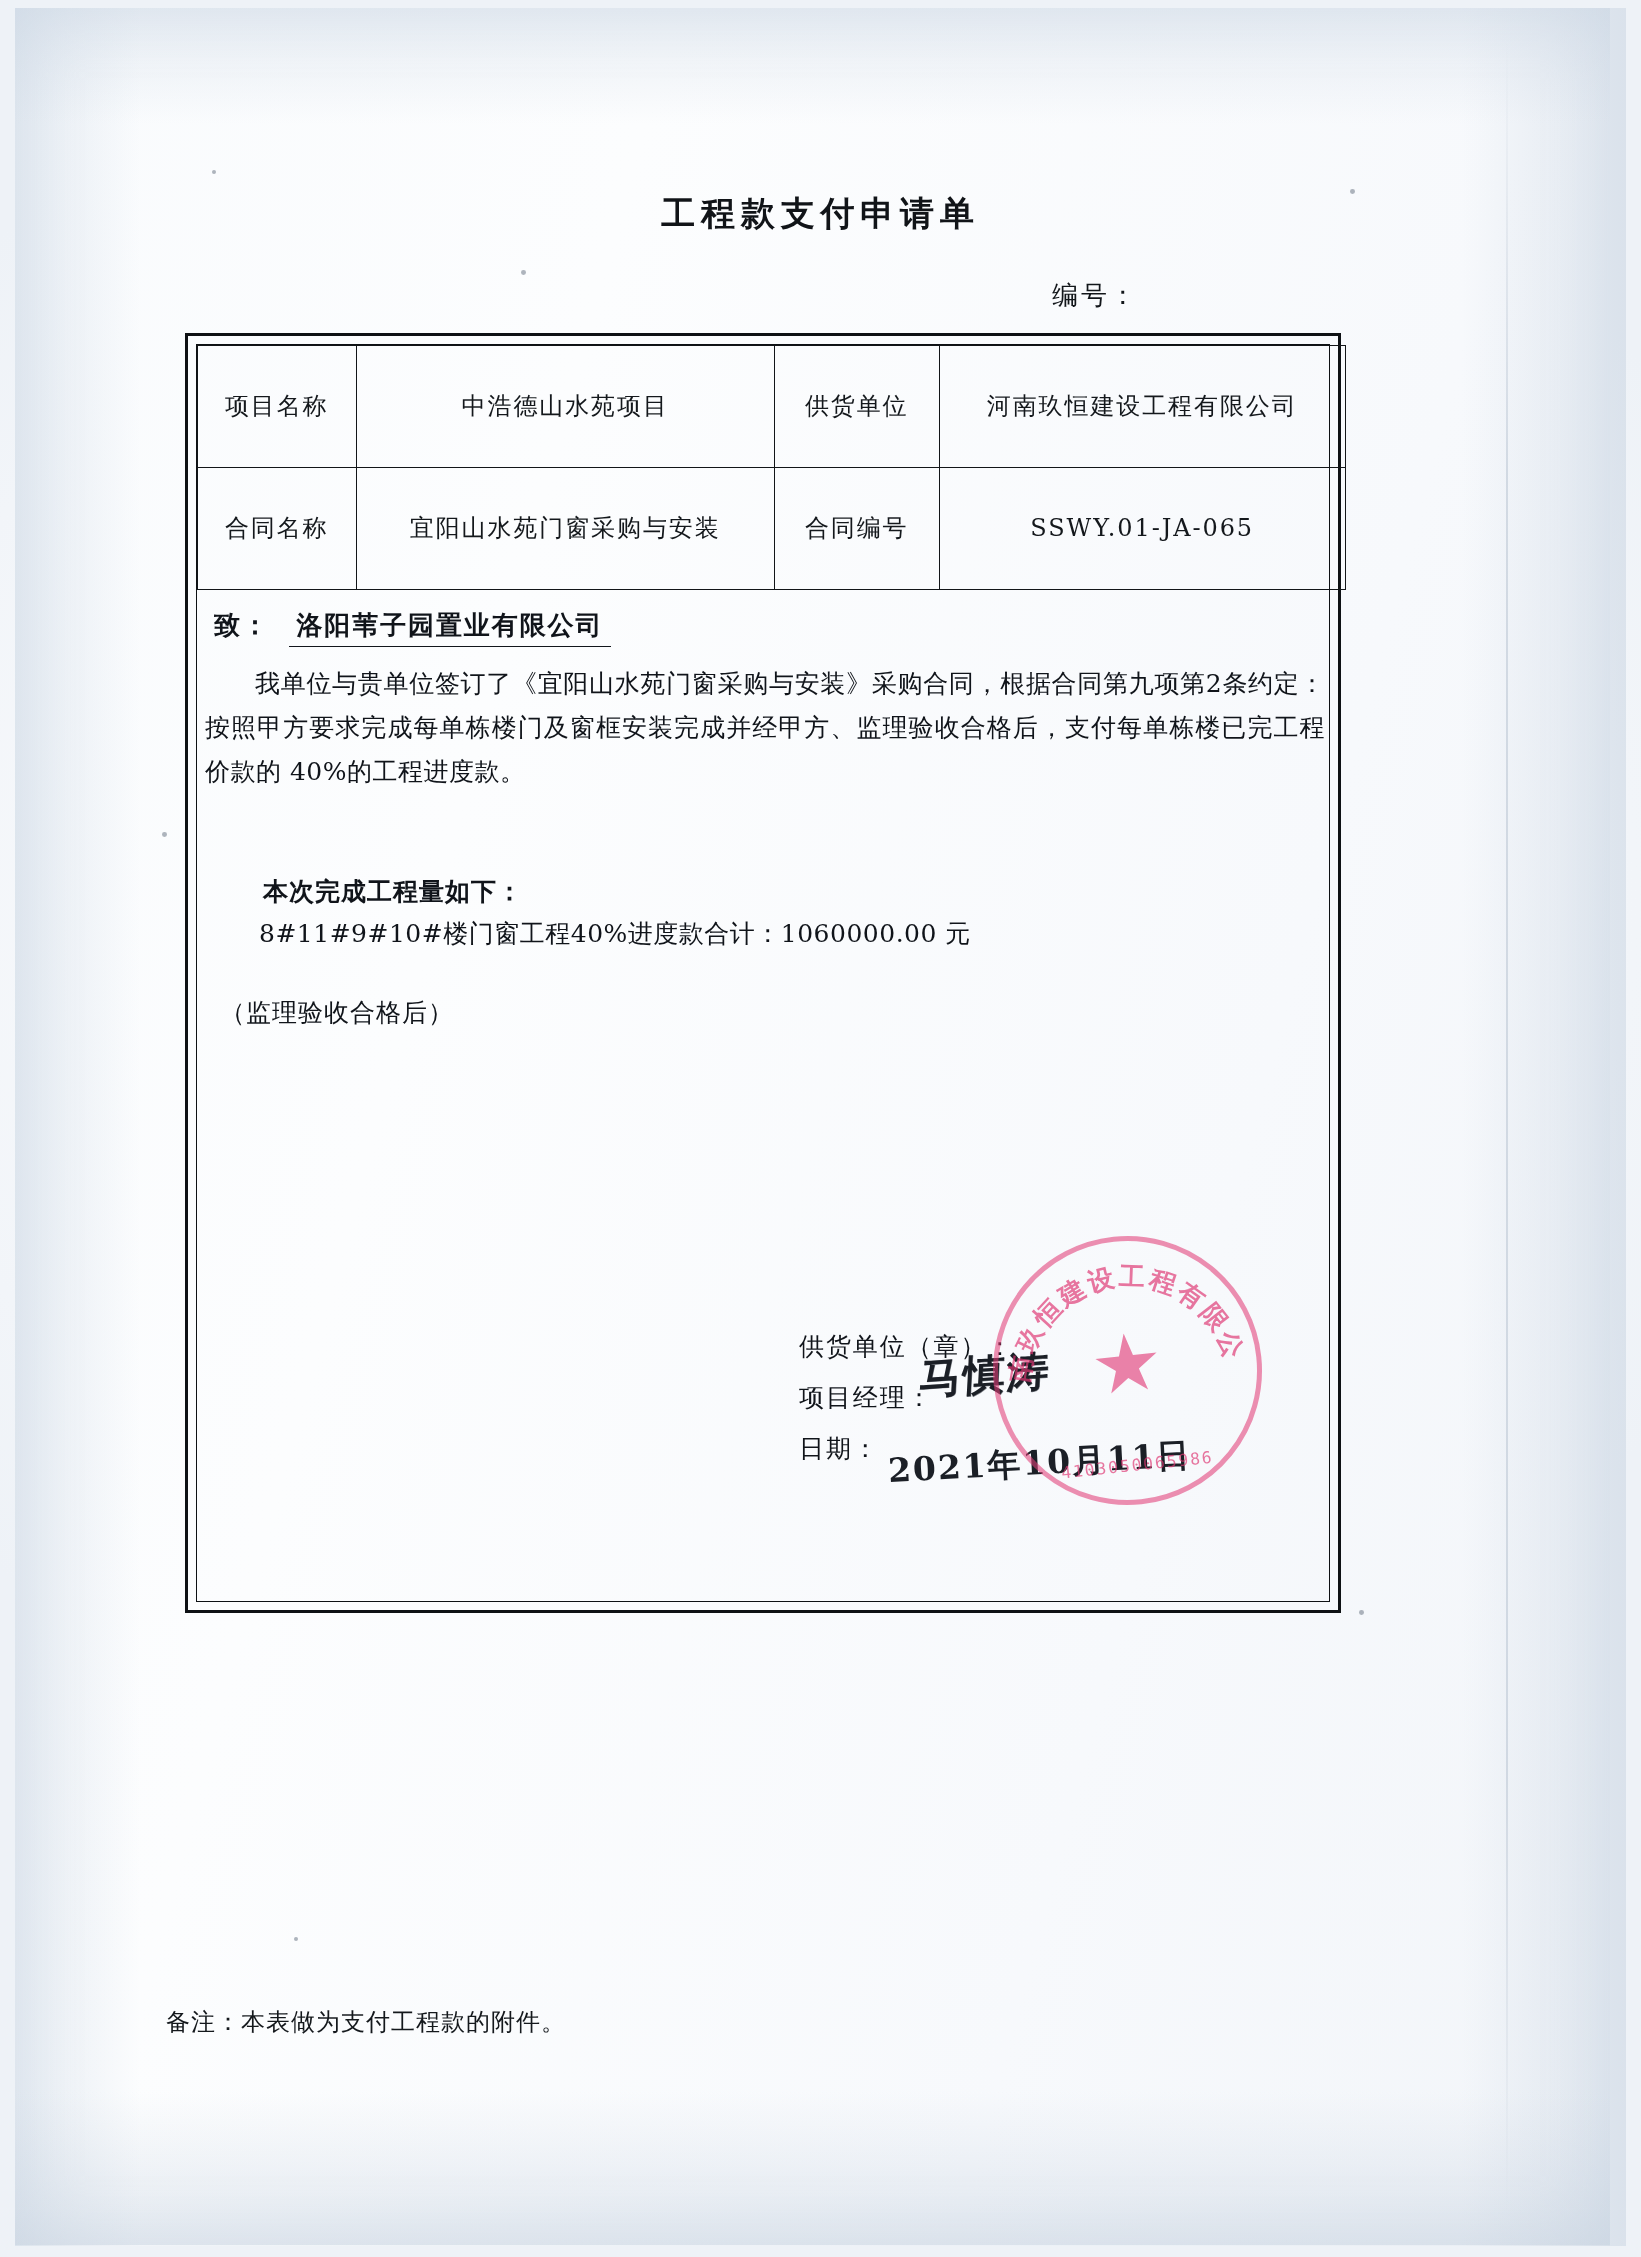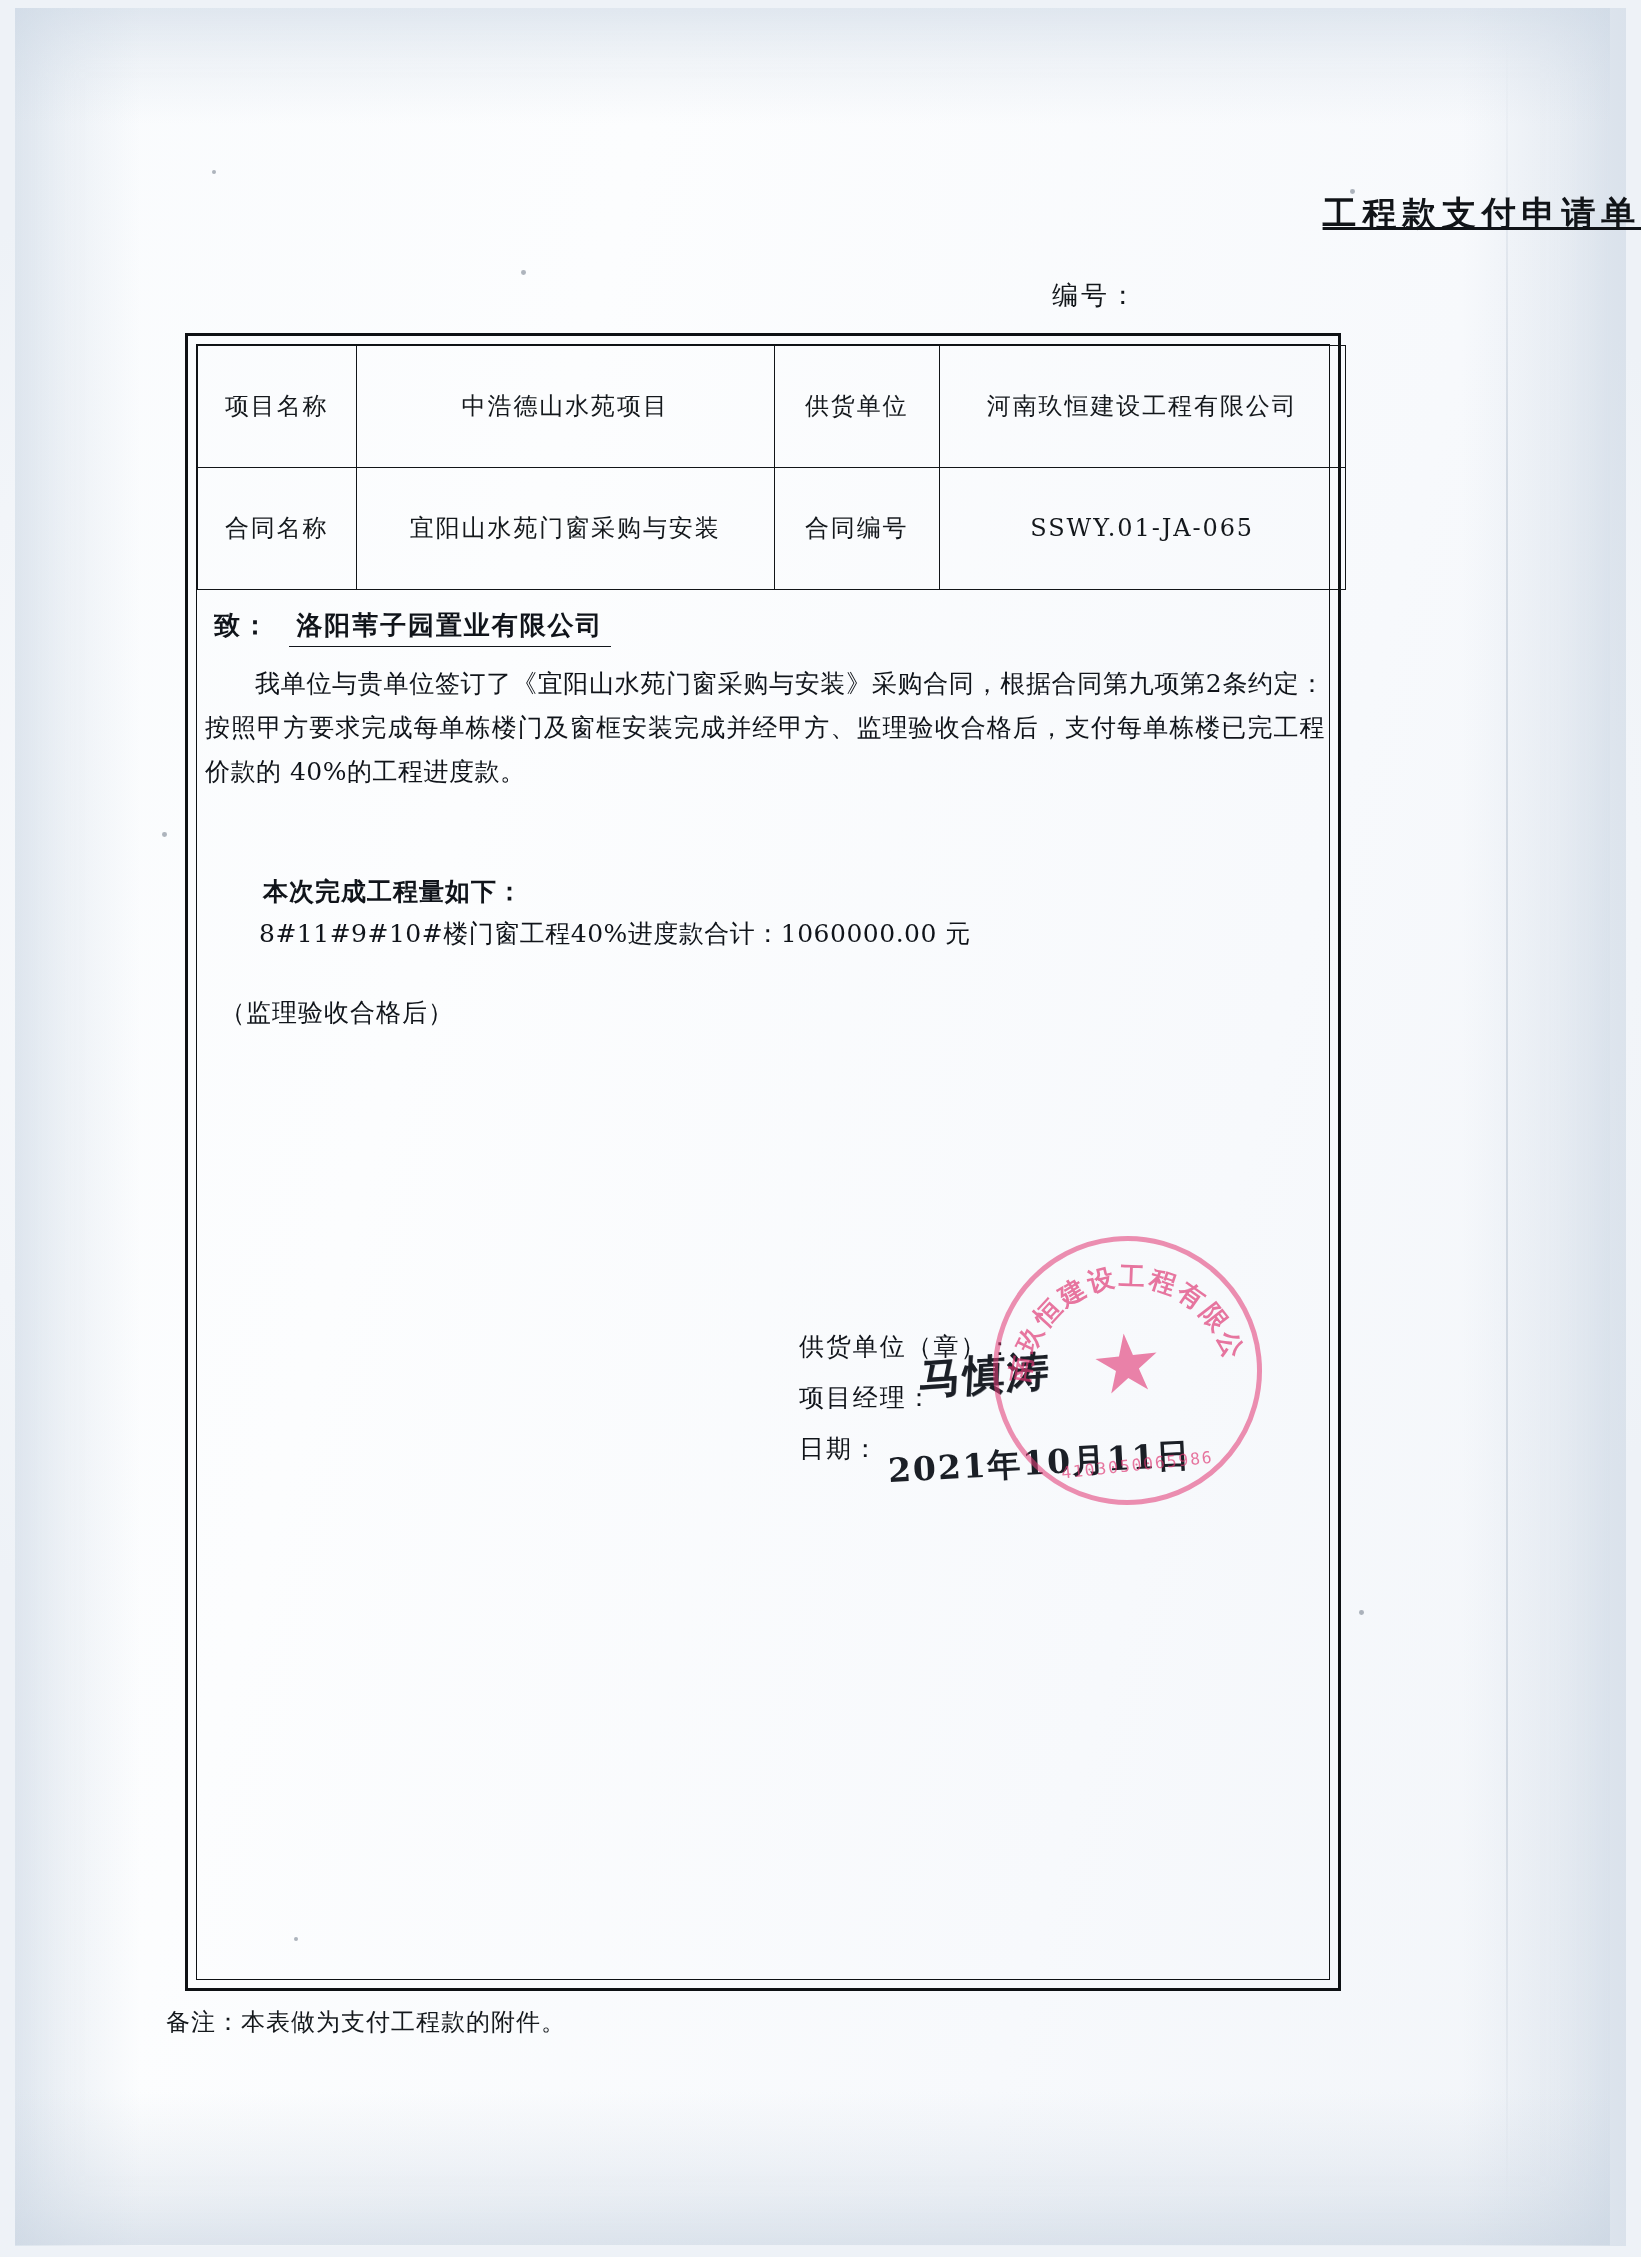--- a/index.html
+++ b/index.html
@@ -59,45 +59,44 @@
     position: absolute;
     right: 133px; top: 39px; width: 1.9px; height: 2172px;
     background: linear-gradient(180deg, rgba(190,200,212,0) 0%, rgba(185,196,210,0.55) 20%, rgba(185,196,210,0.55) 80%, rgba(190,200,212,0) 100%);
   }
 
   
   #title {
     position: absolute;
     left: 0; top: 191px;
     width: 1641px;
-    text-align: right;
+    text-align: center;
     font-family: "DejaVu Serif", "Liberation Serif", serif;
     font-size: 34px;
     font-weight: bold;
     letter-spacing: 5.8px;
     color: #111418;
-    text-decoration: underline;
   }
 
   
   #serial {
     position: absolute;
     left: 1052px; top: 278px;
     font-family: "DejaVu Serif", "Liberation Serif", serif;
     font-size: 26px;
     letter-spacing: 2.9px;
     color: #12161a;
   }
 
   
   #frame {
     position: absolute;
     left: 185px; top: 333px;
     width: 1156px;
-    height: 1658px;
+    height: 1280px;
     border: 3.9px solid #0e1114;
     box-sizing: border-box;
   }
   #frame-inner {
     position: absolute;
     left: 7.7px; top: 7.7px;
     right: 7.7px; bottom: 7.7px;
     border: 1px solid #0e1114;
   }
 

